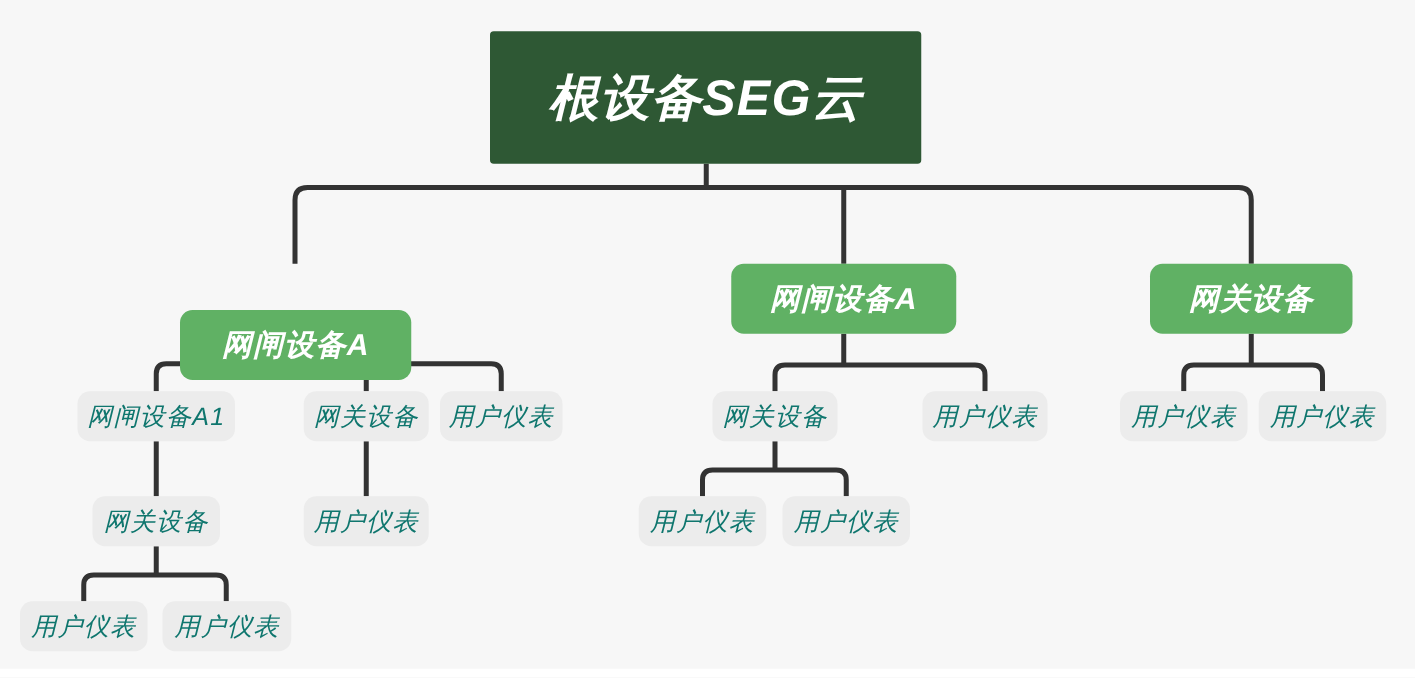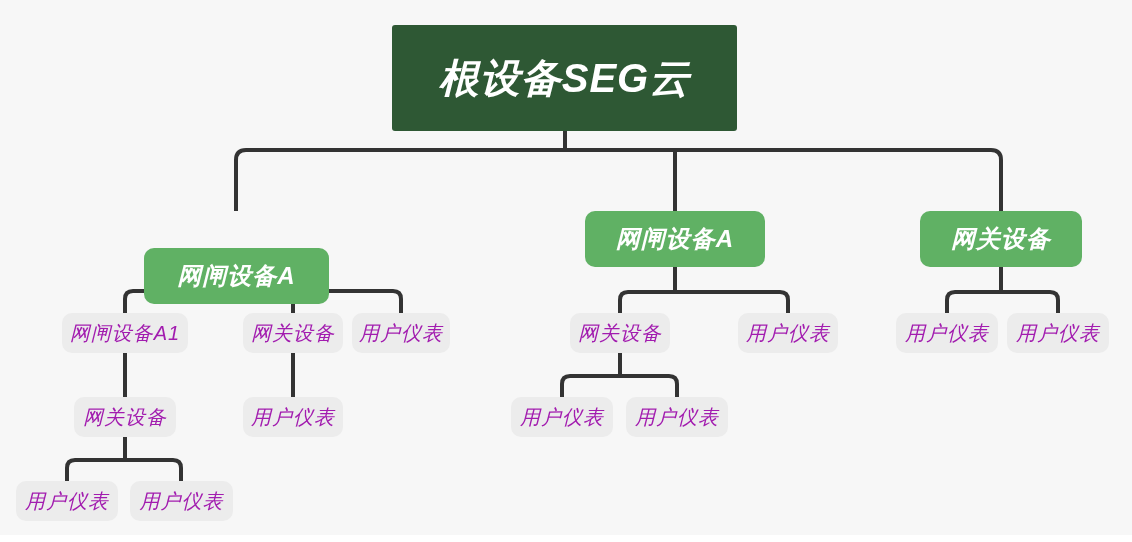--- a/index.html
+++ b/index.html
@@ -33,21 +33,21 @@
     font-size:40px;font-weight:bold;
     letter-spacing:1px;
   }
   .node.branch{
     background:#60b164;color:#ffffff;
     border-radius:10px;
     font-size:24px;font-weight:bold;
     letter-spacing:1px;
   }
   .node.leaf{
-    background:#ececec;color:#a21caf;
+    background:#ececec;color:#0f766e;
     border-radius:10px;
     font-size:20px;
     letter-spacing:1px;
   }
   .bottom-edge{
     position:absolute;left:0;bottom:0;width:1132px;height:7px;
     background:#ffffff;
   }
 </style>
 </head>

